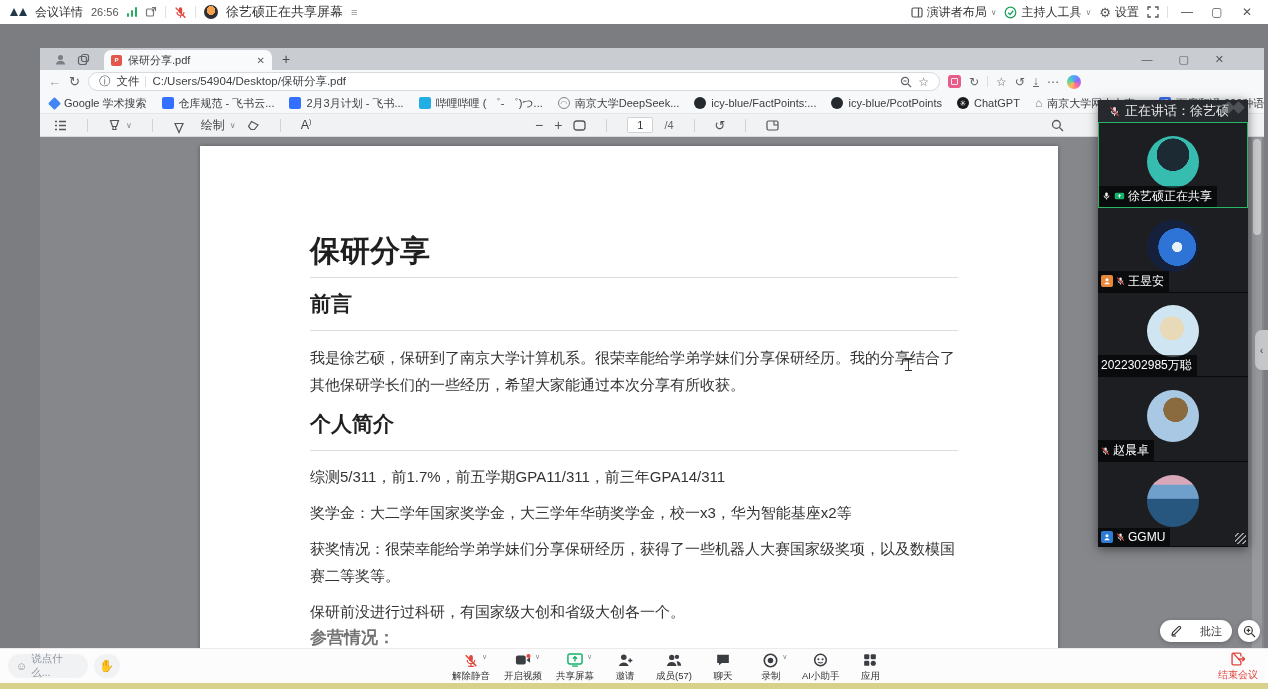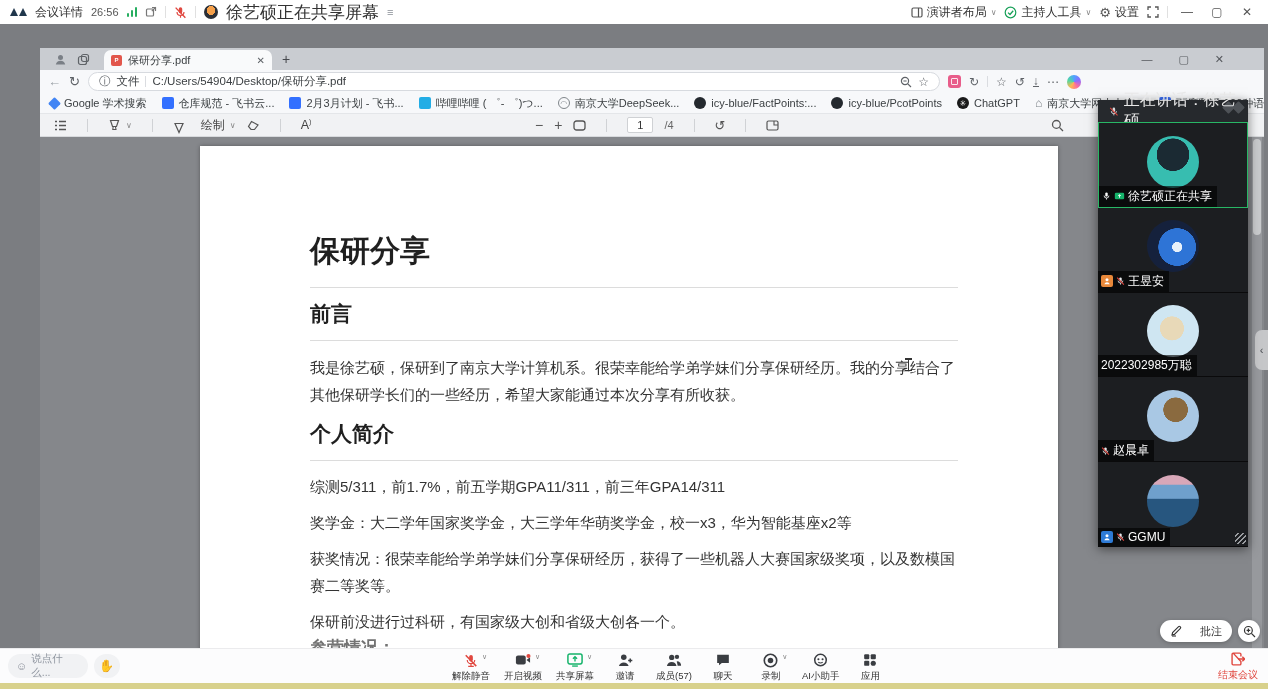--- a/index.html
+++ b/index.html
@@ -68,35 +68,35 @@
   .pb-sep { width:1px; height:13px; background:#d0d2d5; margin:0 9px; }
   .pb-center { position:absolute; left:495px; display:flex; align-items:center; gap:11px; }
   .pageno { width:26px; height:16px; background:#fff; border:1px solid #cfd1d4; border-radius:2px; text-align:center; font-size:11px; line-height:15px; color:#333; }
   .pb-caret { font-size:8px; color:#888; margin-left:-6px; }
   .pb-right { position:absolute; right:200px; }
   svg.pic { display:block; }
 
   .viewport { flex:1; background:#85878b; position:relative; overflow:hidden; }
   .page { position:absolute; left:160px; top:9px; width:858px; bottom:-6px; background:#ffffff; box-shadow:0 0 4px rgba(0,0,0,.35);
     padding:88px 100px 0 110px; color:#1f1f1f; }
-  .pg-h1 { font-size:30px; line-height:34px; font-weight:bold; padding-bottom:19px; border-bottom:1px solid #dcdcdc; }
+  .pg-h1 { font-size:30px; line-height:34px; font-weight:bold; padding-bottom:9px; border-bottom:1px solid #dcdcdc; }
   .pg-h2 { font-size:21px; line-height:26px; font-weight:bold; padding-bottom:13px; border-bottom:1px solid #dcdcdc; margin-top:13px; }
   .pg-h3 { font-size:17px; line-height:22px; font-weight:bold; margin-top:2px; color:#737373; }
   .pg-p { font-size:15px; line-height:27px; margin-top:9px; color:#333; }
   .vscroll { position:absolute; right:2px; top:0; bottom:0; width:10px; background:#97999d; }
   .vthumb { position:absolute; top:2px; left:1px; width:8px; height:96px; background:#c8cacc; border-radius:4px; }
   .ibeam { position:absolute; left:865px; top:221px; width:7px; height:13px; }
   .ibeam::before,.ibeam::after{content:"";position:absolute;left:0;right:0;height:1.5px;background:#333;}
   .ibeam::before{top:0}.ibeam::after{bottom:0}
   .ibeam i{position:absolute;left:2.7px;top:0;bottom:0;width:1.5px;background:#333;display:block;}
 
   
   .panel { position:absolute; left:1098px; top:100px; width:150px; height:447px; background:#141518; z-index:70;
     box-shadow:0 2px 10px rgba(0,0,0,.5); display:flex; flex-direction:column; }
-  .panel-head { height:22px; background:#26292d; display:flex; align-items:center; gap:5px; padding:0 11px; font-size:16px; color:#e8e8e8; position:relative; }
+  .panel-head { height:22px; background:#26292d; display:flex; align-items:center; gap:5px; padding:0 11px; font-size:13px; color:#e8e8e8; position:relative; }
   .panel-logo { position:absolute; right:5px; top:3px; display:flex; gap:1px; opacity:.35; }
   .panel-logo i { width:9px; height:9px; background:#9aa0a6; transform:rotate(45deg); border-radius:1px; }
   .tile { flex:1; position:relative; background:#1c1e21; border-bottom:1px solid #0a0a0b; }
   .tile.speaking { border:1.5px solid #28b765; }
   .ava { position:absolute; left:50%; top:46%; width:52px; height:52px; border-radius:50%; transform:translate(-50%,-50%); }
   .tlabel { position:absolute; left:0; bottom:0; display:flex; align-items:center; gap:3px; background:rgba(0,0,0,.62);
     padding:2px 5px 2px 3px; font-size:12px; color:#fff; max-width:100%; white-space:nowrap; }
   .badge { width:12px; height:12px; border-radius:2px; display:inline-flex; align-items:center; justify-content:center; flex:0 0 auto; }
   .badge.host { background:#e8883a; } .badge.cohost { background:#2e7bd6; }
   .rsz { position:absolute; right:2px; bottom:2px; width:11px; height:11px;
@@ -148,21 +148,21 @@
           <path d="M7 1.5h3.5V5M10.8 1.2 6.8 5.2" fill="none" stroke="#777" stroke-width="1.2"></path>
         </svg>
       <span class="mt-sep"></span>
       <svg class="pic" width="13" height="13" viewBox="0 0 12 12">
           <rect x="4.4" y="1.2" width="3.2" height="5.6" rx="1.6" fill="#e0473f"></rect>
           <path d="M2.8 5.5a3.2 3.2 0 0 0 6.4 0M6 8.8v2" fill="none" stroke="#e0473f" stroke-width="1.1"></path>
           <path d="M1.5 1.5 10.5 10.8" stroke="#e0473f" stroke-width="1.3"></path>
         </svg>
       <span class="mt-sep"></span>
       <span class="mini-ava"></span>
-      <span style="font-size:17px;">徐艺硕正在共享屏幕</span>
+      <span style="font-size:13px;">徐艺硕正在共享屏幕</span>
       <span class="share-eq">≡</span>
     </div>
     <div class="mt-right">
       <span class="mt-item">
         <svg class="pic" width="12" height="11" viewBox="0 0 12 11">
             <rect x="1" y="1" width="10" height="9" rx="1.5" fill="none" stroke="#555" stroke-width="1.2"></rect>
             <path d="M7.5 1v9" stroke="#555" stroke-width="1.2"></path>
           </svg>
         <span>演讲者布局</span>
           <span class="mt-caret">∨</span>

